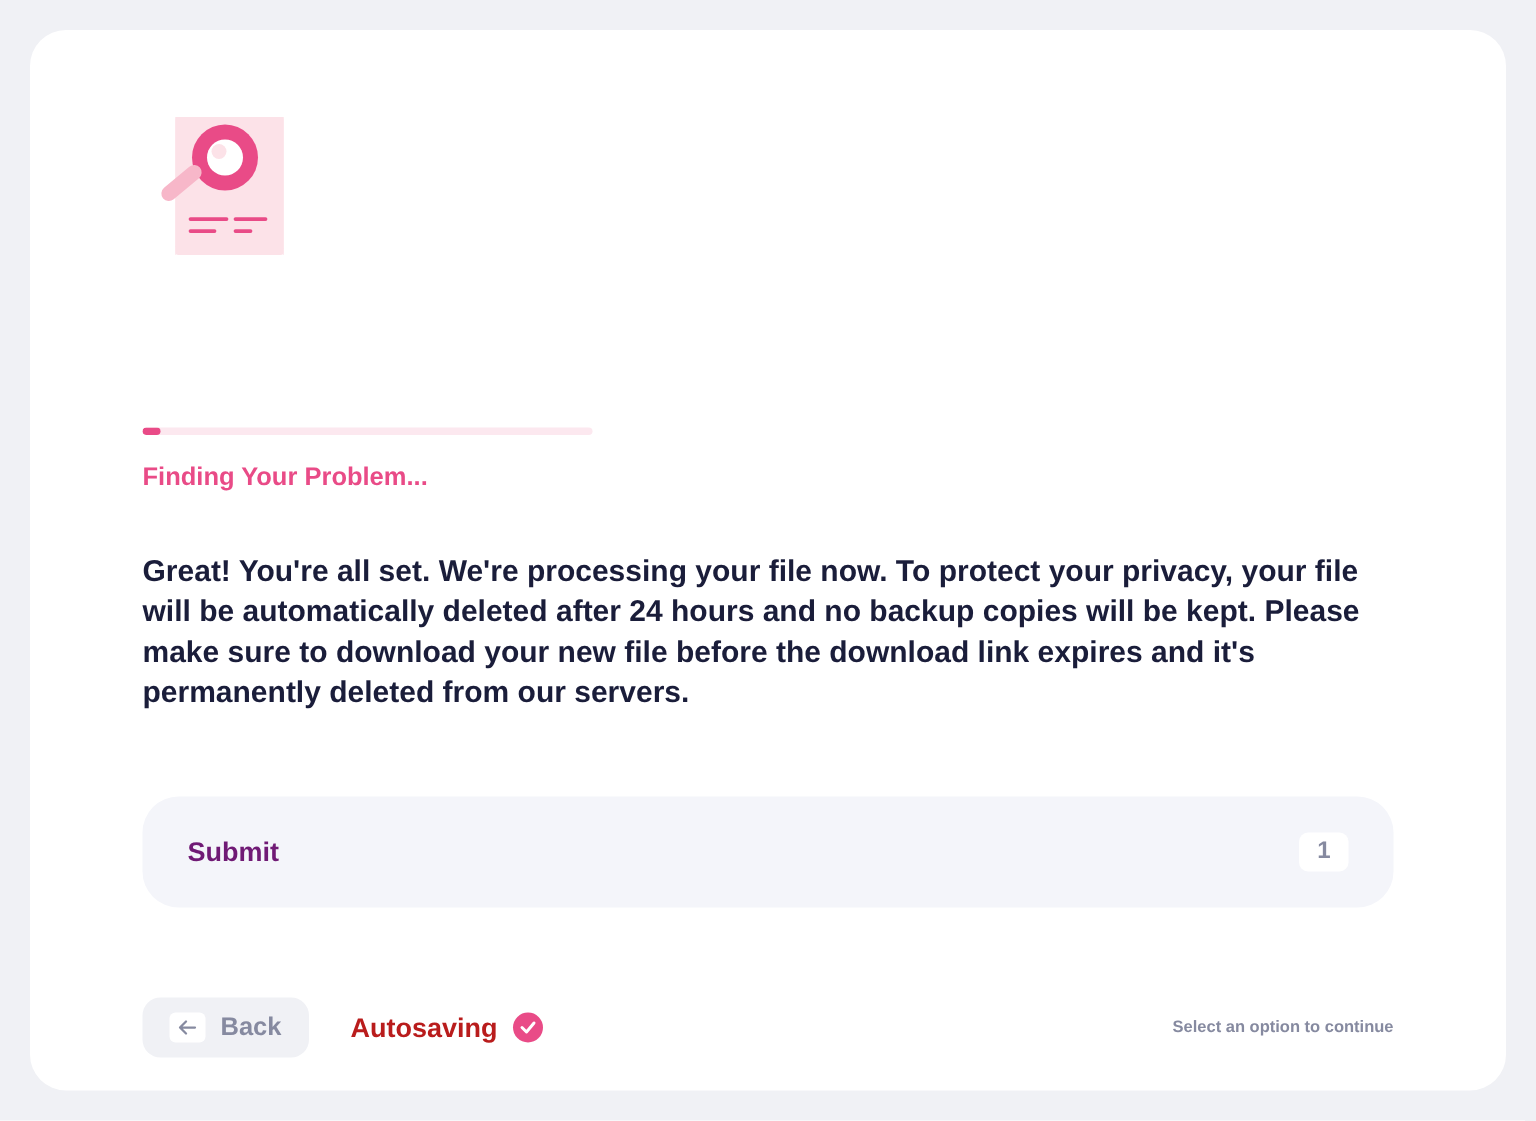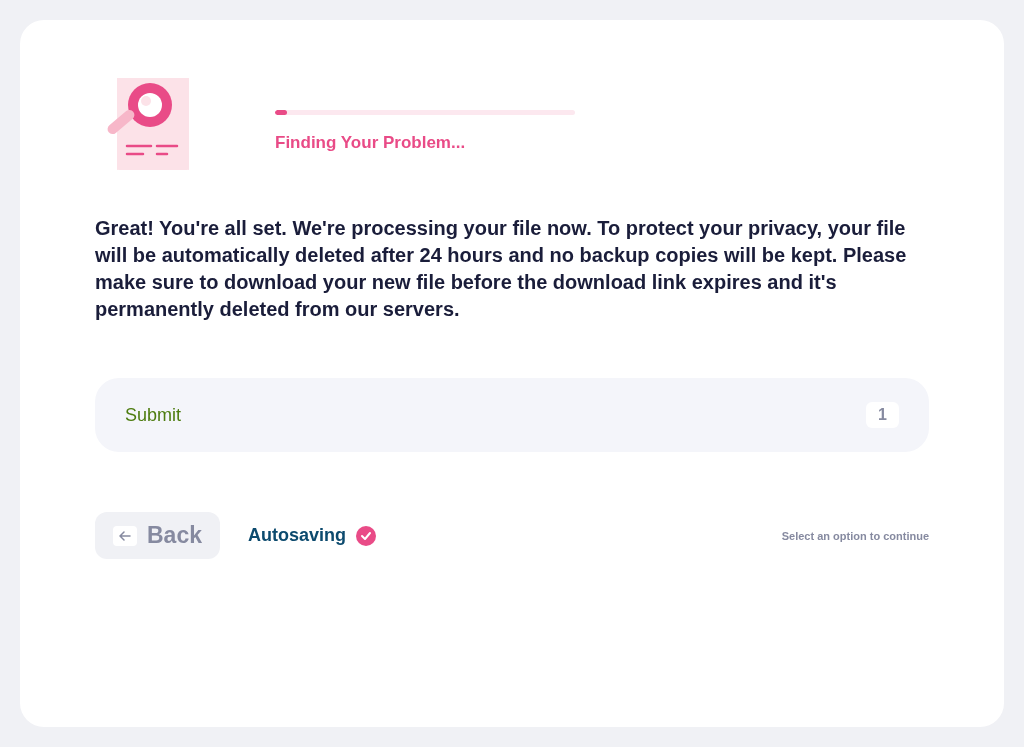--- a/index.html
+++ b/index.html
@@ -23,20 +23,21 @@
       padding: 50px 75px;
       height: 100%;
       position: relative;
     }
     
     .header {
       display: flex;
       align-items: flex-start;
       gap: 70px;
       margin-bottom: 40px;
+      flex-direction: column;
     }
     
     .illustration {
       width: 110px;
       height: 105px;
       flex-shrink: 0;
     }
     
     .progress-section {
       flex: 1;
@@ -78,23 +79,23 @@
       border-radius: 24px;
       padding: 24px 30px;
       display: flex;
       align-items: center;
       justify-content: space-between;
       margin-bottom: 60px;
       cursor: pointer;
     }
     
     .submit-label {
-      color: #4d7c0f;
+      color: #701a75;
       font-size: 18px;
-      font-weight: 400;
+      font-weight: 700;
     }
     
     .submit-badge {
       background: #ffffff;
       border-radius: 6px;
       padding: 4px 12px;
       color: #868aa0;
       font-size: 16px;
       font-weight: 600;
     }
@@ -124,29 +125,29 @@
       height: 20px;
       display: flex;
       align-items: center;
       justify-content: center;
       color: #868aa0;
       font-size: 12px;
     }
     
     .back-label {
       color: #868aa0;
-      font-size: 23px;
+      font-size: 17px;
       font-weight: 600;
     }
     
     .autosaving {
       display: flex;
       align-items: center;
       gap: 10px;
-      color: #0c4a6e;
+      color: #b91c1c;
       font-size: 18px;
       font-weight: 700;
     }
     
     .check-icon {
       width: 20px;
       height: 20px;
       background: #e94b87;
       border-radius: 50%;
       display: flex;

